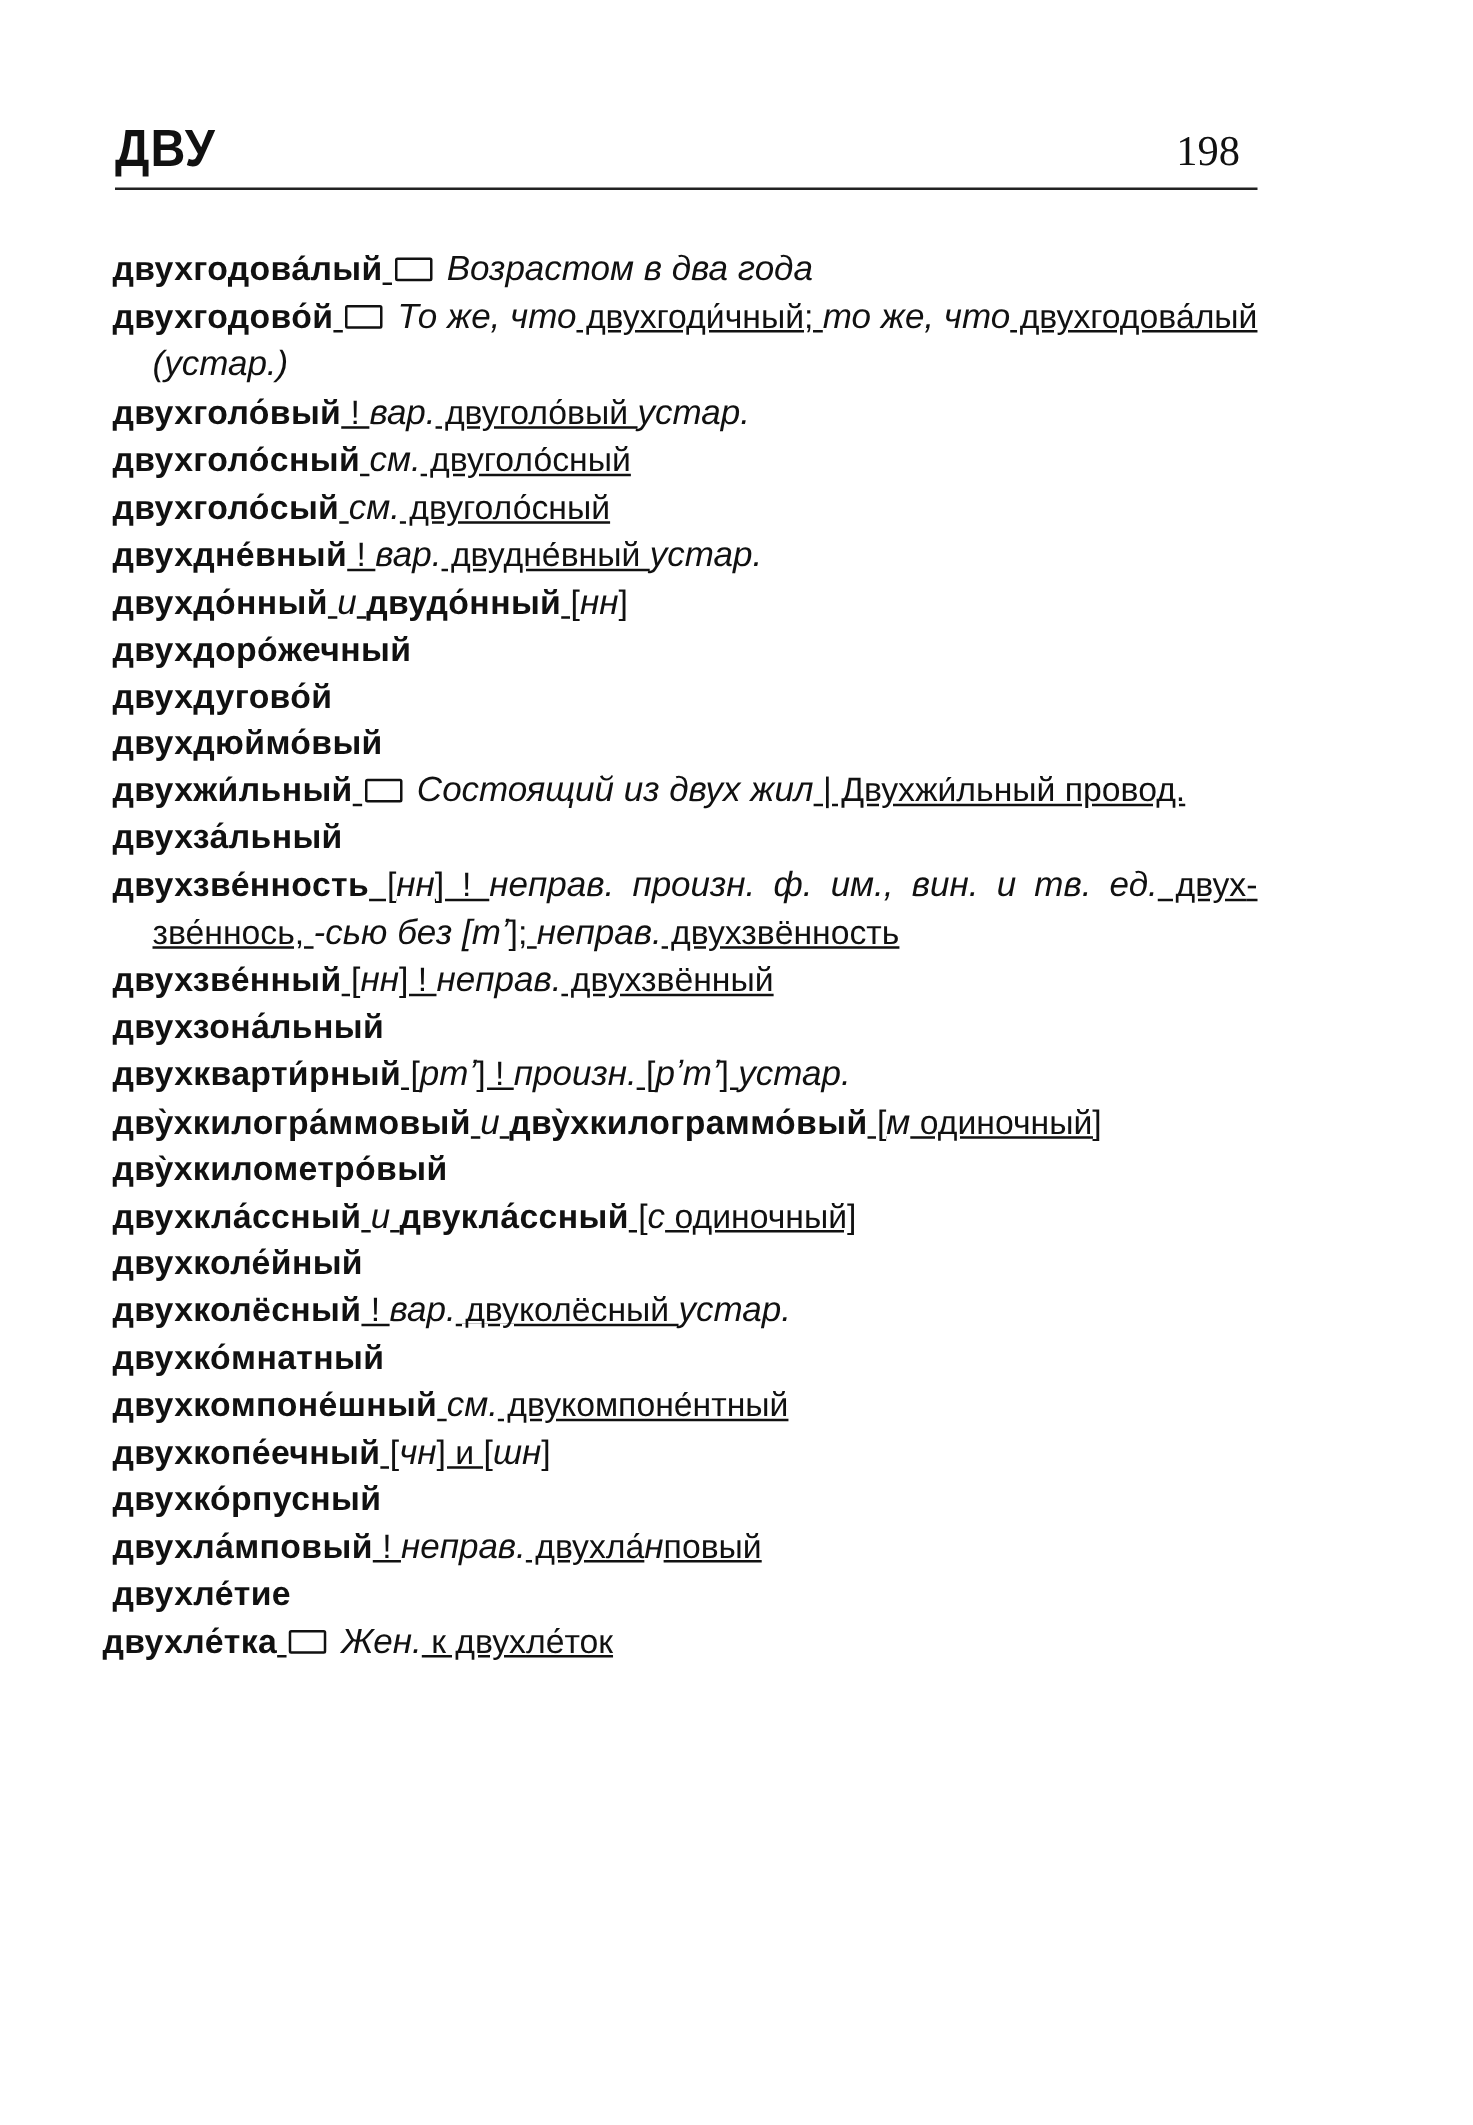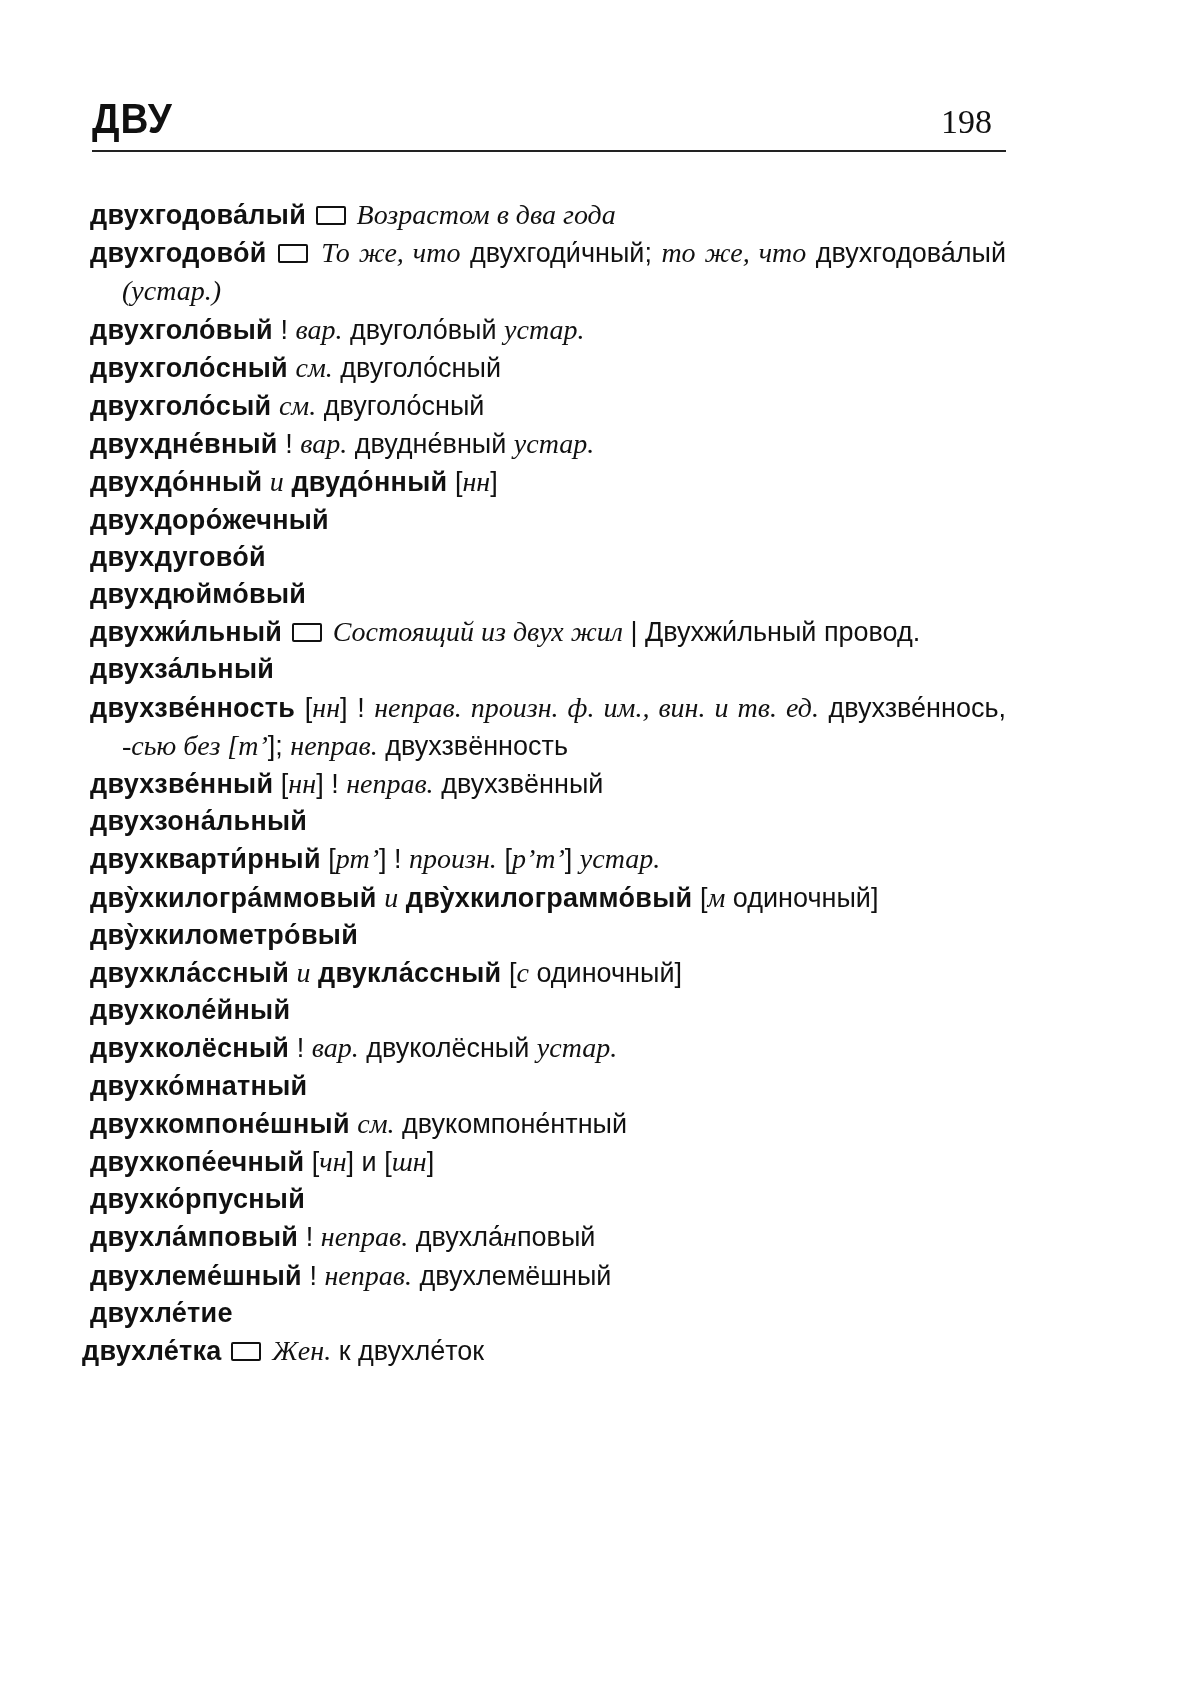--- a/index.html
+++ b/index.html
@@ -71,26 +71,27 @@
       text-indent: -32px;
       white-space: normal;
       text-align: justify;
     }
     .entry.last-shift { margin-left: -8px; }
     .seg-b {
       font-weight: bold;
       letter-spacing: 0.3px;
     }
     .seg-i {
-      font-family: Liberation Serif, serif;
+      font-family: Liberation Sans, sans-serif;
       font-style: italic;
       font-size: 28px;
     }
     .seg-r {
       font-weight: normal;
+      text-decoration: underline;
     }
     .seg-box {
       display: inline-block;
       width: 30px;
       height: 19px;
       border: 2.5px solid #111111;
       border-radius: 2px;
       vertical-align: -1px;
       margin: 0 4px 0 2px;
       text-indent: 0;
@@ -127,17 +128,16 @@
       <div class="entry"><span class="seg-b">дву̀хкилогра́ммовый</span><span class="seg-r"> </span><span class="seg-i">и</span><span class="seg-r"> </span><span class="seg-b">дву̀хкилограммо́вый</span><span class="seg-r"> [</span><span class="seg-i">м</span><span class="seg-r"> одиночный]</span></div>
       <div class="entry"><span class="seg-b">дву̀хкилометро́вый</span></div>
       <div class="entry"><span class="seg-b">двухкла́ссный</span><span class="seg-r"> </span><span class="seg-i">и</span><span class="seg-r"> </span><span class="seg-b">двукла́ссный</span><span class="seg-r"> [</span><span class="seg-i">с</span><span class="seg-r"> одиночный]</span></div>
       <div class="entry"><span class="seg-b">двухколе́йный</span></div>
       <div class="entry"><span class="seg-b">двухколёсный</span><span class="seg-r"> ! </span><span class="seg-i">вар.</span><span class="seg-r"> двуколёсный </span><span class="seg-i">устар.</span></div>
       <div class="entry"><span class="seg-b">двухко́мнатный</span></div>
       <div class="entry"><span class="seg-b">двухкомпоне́шный</span><span class="seg-r"> </span><span class="seg-i">см.</span><span class="seg-r"> двукомпоне́нтный</span></div>
       <div class="entry"><span class="seg-b">двухкопе́ечный</span><span class="seg-r"> [</span><span class="seg-i">чн</span><span class="seg-r">] и [</span><span class="seg-i">шн</span><span class="seg-r">]</span></div>
       <div class="entry"><span class="seg-b">двухко́рпусный</span></div>
       <div class="entry"><span class="seg-b">двухла́мповый</span><span class="seg-r"> ! </span><span class="seg-i">неправ.</span><span class="seg-r"> двухла́</span><span class="seg-i">н</span><span class="seg-r">повый</span></div>
-      <div class="entry"><span class="seg-b">двухлеме́шный</span><span class="seg-r"> ! </span><span class="seg-i">неправ.</span><span class="seg-r"> двухлемёшный</span></div>
       <div class="entry"><span class="seg-b">двухле́тие</span></div>
       <div class="entry last-shift"><span class="seg-b">двухле́тка</span><span class="seg-r"> </span><span class="seg-box"></span><span class="seg-i"> Жен.</span><span class="seg-r"> к двухле́ток</span></div>
     </div>
 </div>
 
 </body></html>

